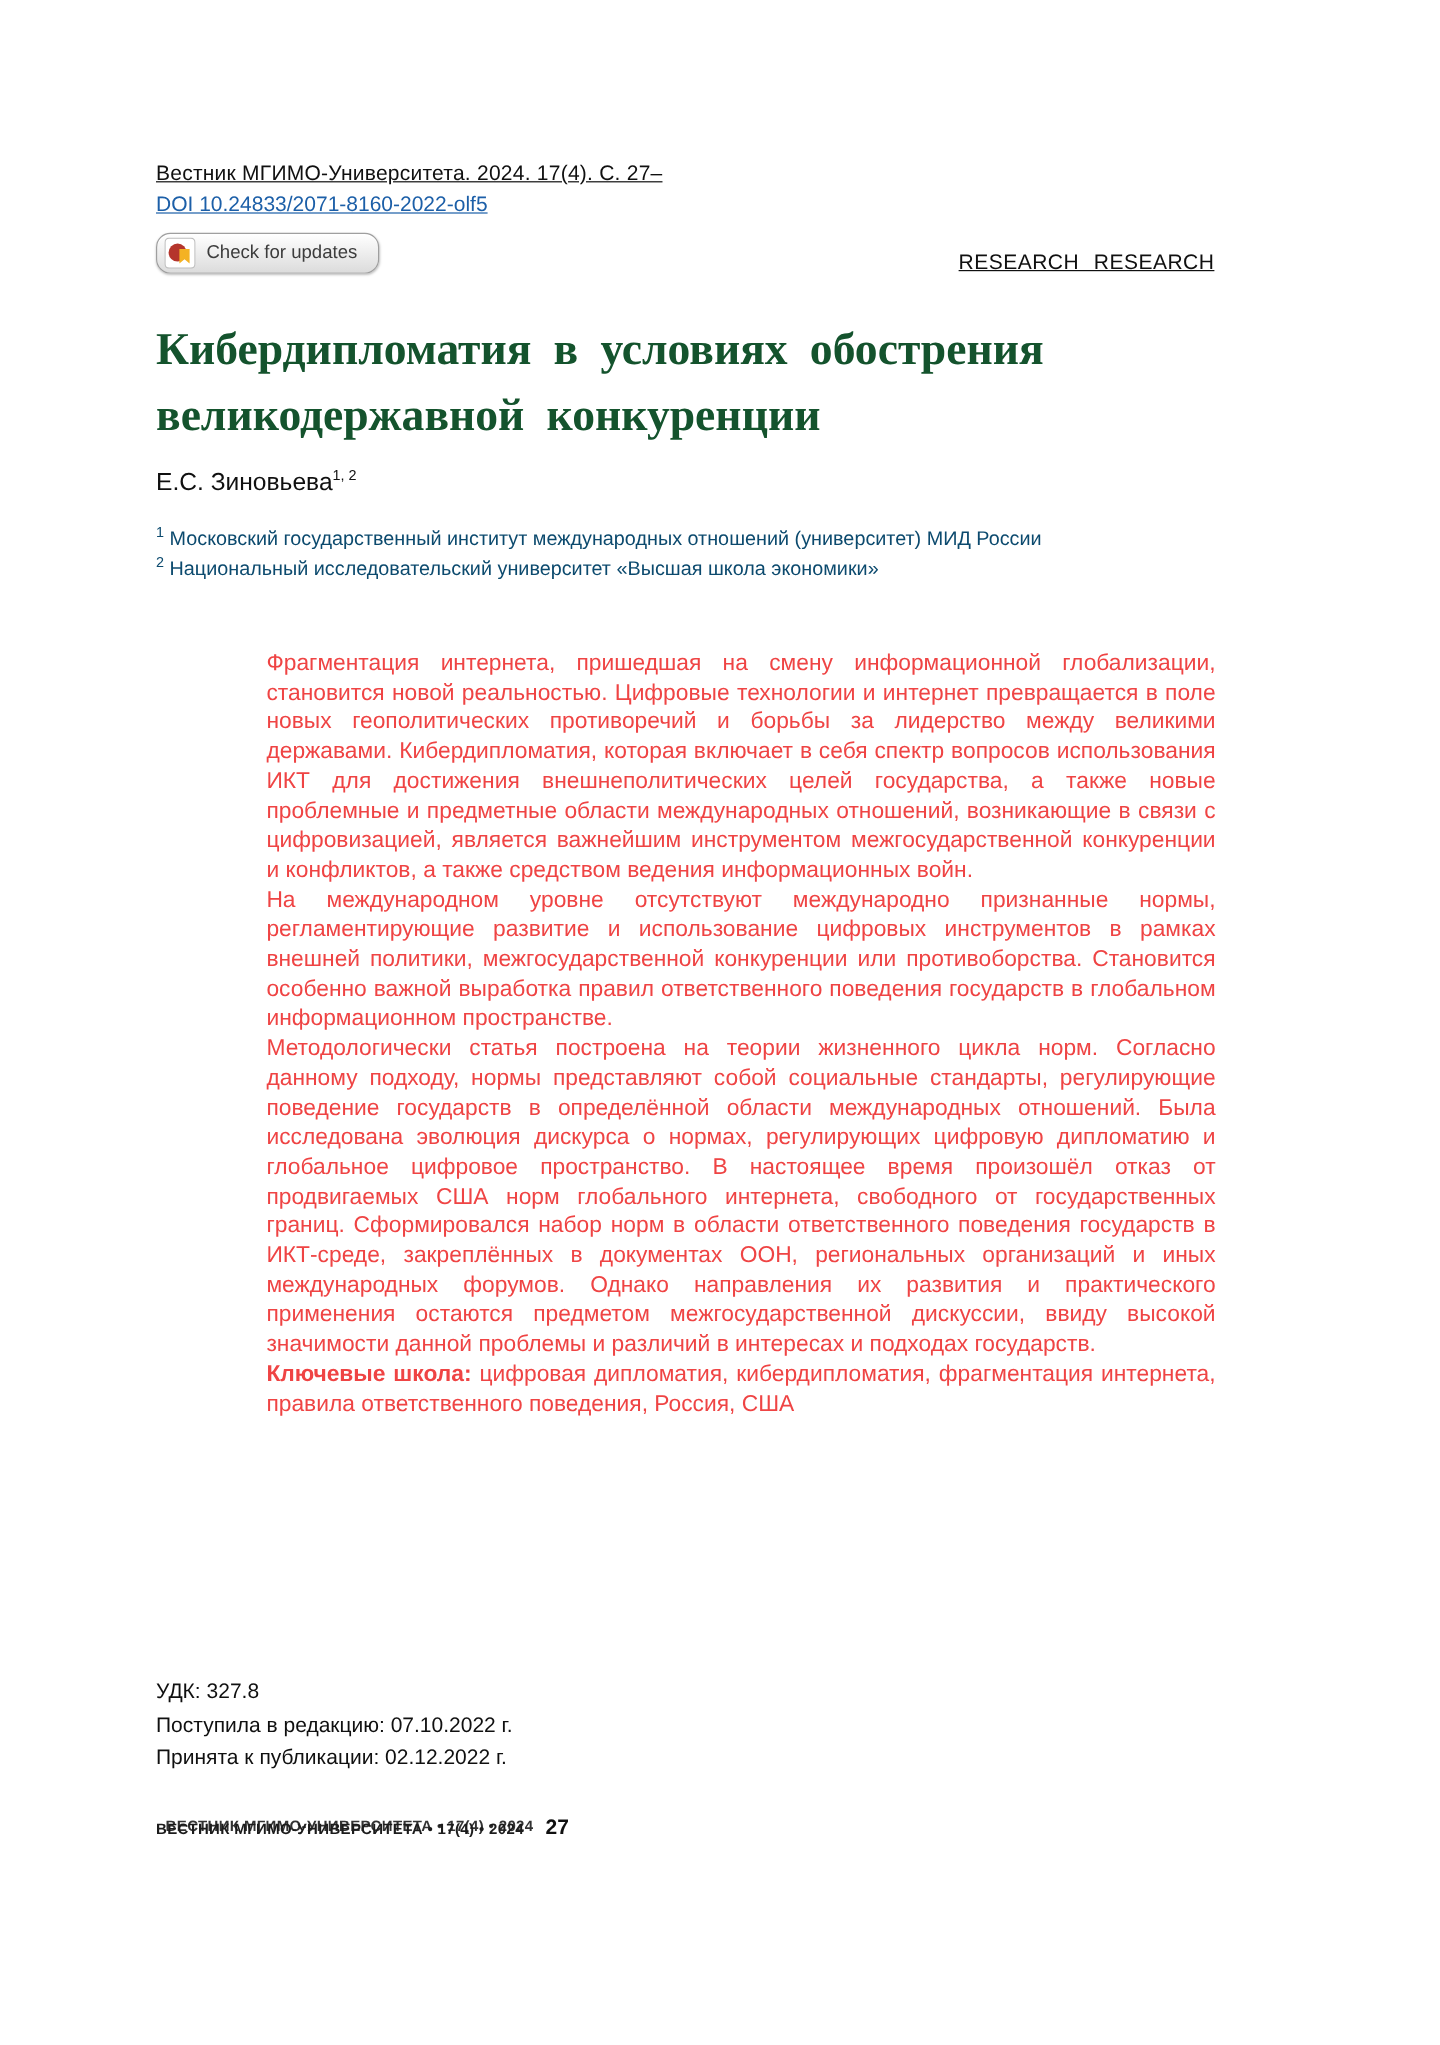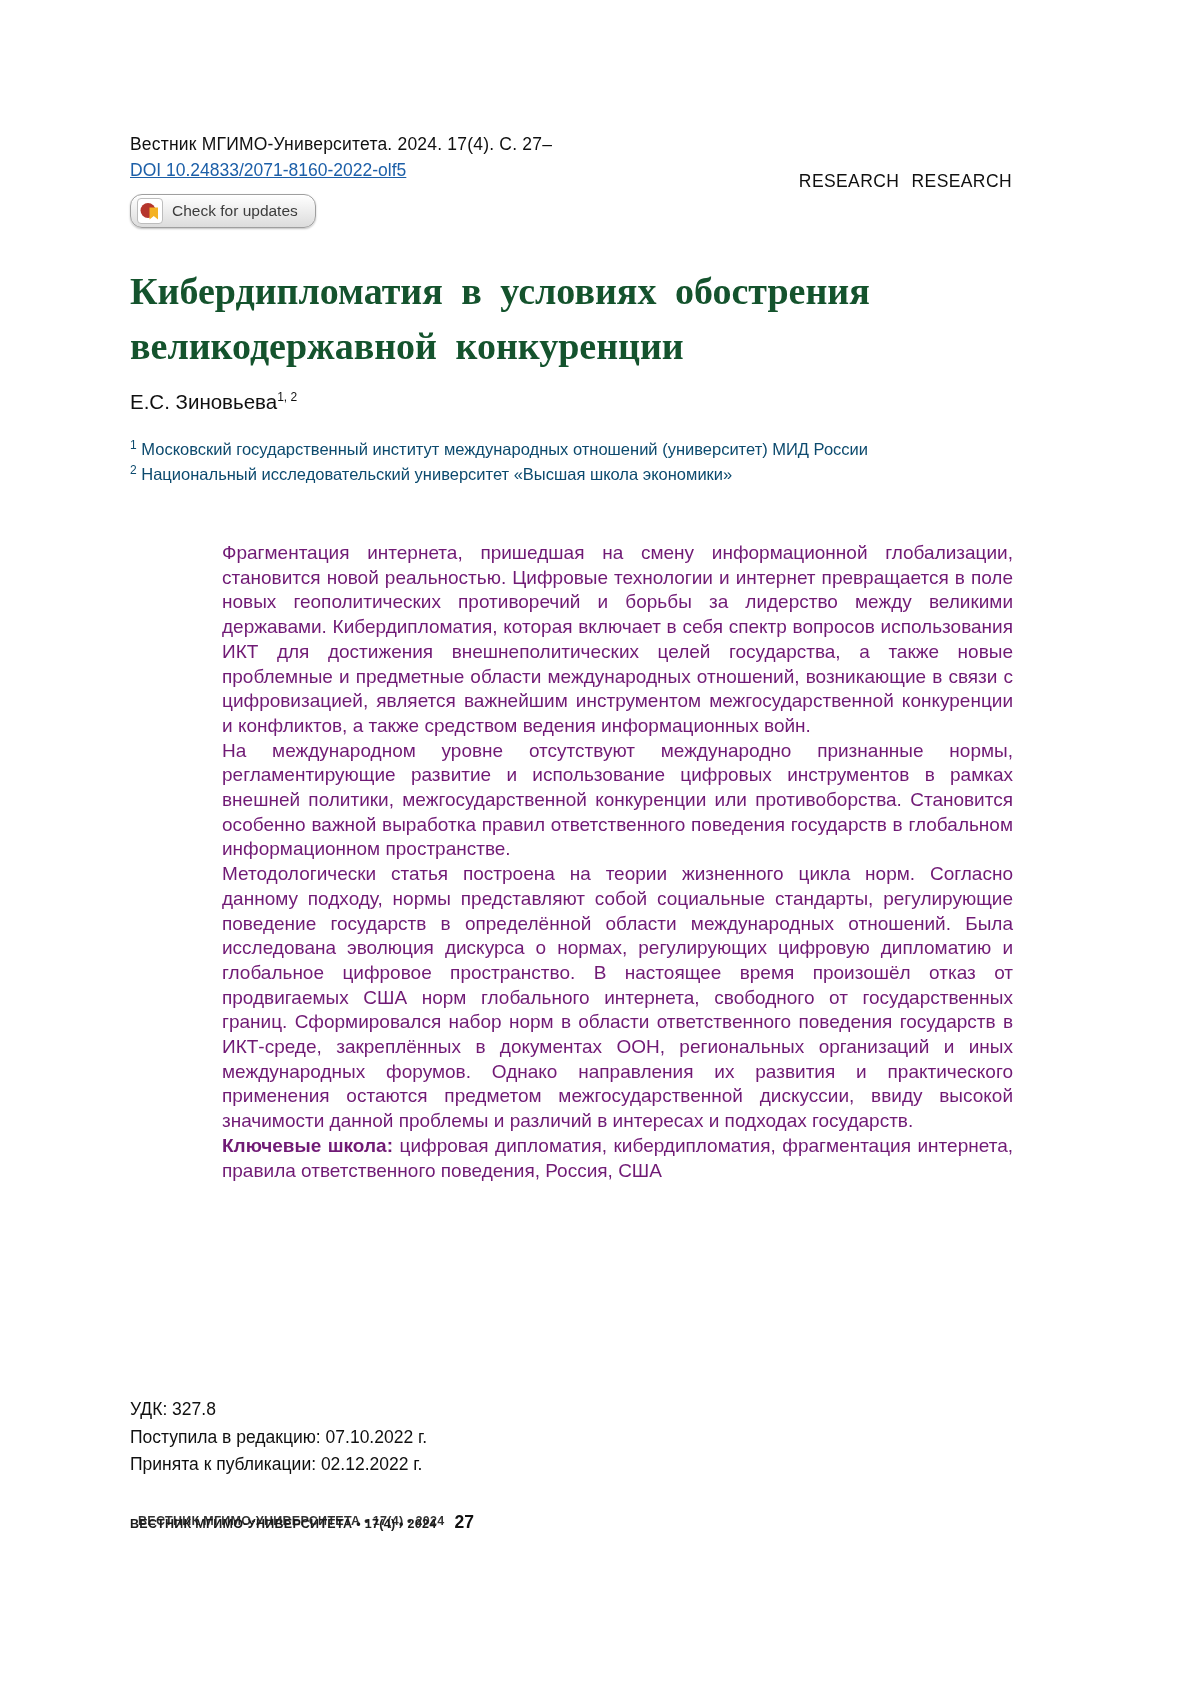--- a/index.html
+++ b/index.html
@@ -3,21 +3,21 @@
 <meta charset="utf-8">
 <style>
   * { margin:0; padding:0; box-sizing:border-box; }
   html, body { width:1200px; }
   body { height:1704px; background:#ffffff; color:#101010;
          font-family:"Liberation Sans","DejaVu Sans",sans-serif; }
   .page { position:relative; width:1200px; height:1704px; background:#ffffff; overflow:hidden; }
 
   
   .top-row { position:absolute; top:134px; left:130px; width:882px;
-             display:flex; justify-content:space-between; align-items:center; }
+             display:flex; justify-content:space-between; align-items:flex-end;text-decoration:underline; }
   .journal-info { font-size:17.5px; letter-spacing:.2px; }
   .doi-link { display:inline-block; margin-top:5px; font-size:17.5px;
               color:#1c5fa8; text-decoration:underline; cursor:pointer; }
   .article-type { font-size:17.5px; word-spacing:7px; letter-spacing:.4px; }
 
   .check-updates { margin-top:13px; display:inline-flex; align-items:center; gap:9px;
       padding:3px 17px 3px 6px; border:1px solid #9f9f9f; border-radius:12px;
       background:linear-gradient(#ffffff,#dcdcdc);
       box-shadow:0 1px 2px rgba(0,0,0,.25), inset 0 1px 0 #ffffff; cursor:pointer; }
   .check-label { font-size:15.5px; color:#3c3c3c; }
@@ -26,21 +26,21 @@
   .title { position:absolute; top:264px; left:130px; width:900px;
       font-family:"Liberation Serif","DejaVu Serif",serif; font-size:38px; font-weight:700;
       line-height:55px; word-spacing:9px; color:#14532d; }
   .author { position:absolute; top:390px; left:130px; font-size:20.5px; }
   sup { font-size:12px; vertical-align:super; line-height:0; }
   .affiliations { position:absolute; top:437px; left:130px; font-size:16.5px;
       line-height:25px; color:#0c4a6e; }
 
   
   .abstract { position:absolute; top:541px; left:222px; width:791px;
-      font-size:19px; line-height:24.7px; text-align:justify; color:#701a75; }
+      font-size:19px; line-height:24.7px; text-align:justify; color:#ef4444; }
   .abstract p { margin:0; }
   .keywords { margin-top:25px; }
   .kw-label { font-weight:700; }
 
   
   .meta { position:absolute; top:1396px; left:130px; font-size:17.5px; line-height:27.5px; }
 
   
   .footer { position:absolute; top:1512px; left:130px; width:890px;
       display:flex; justify-content:flex-start; align-items:baseline; gap:18px; }

